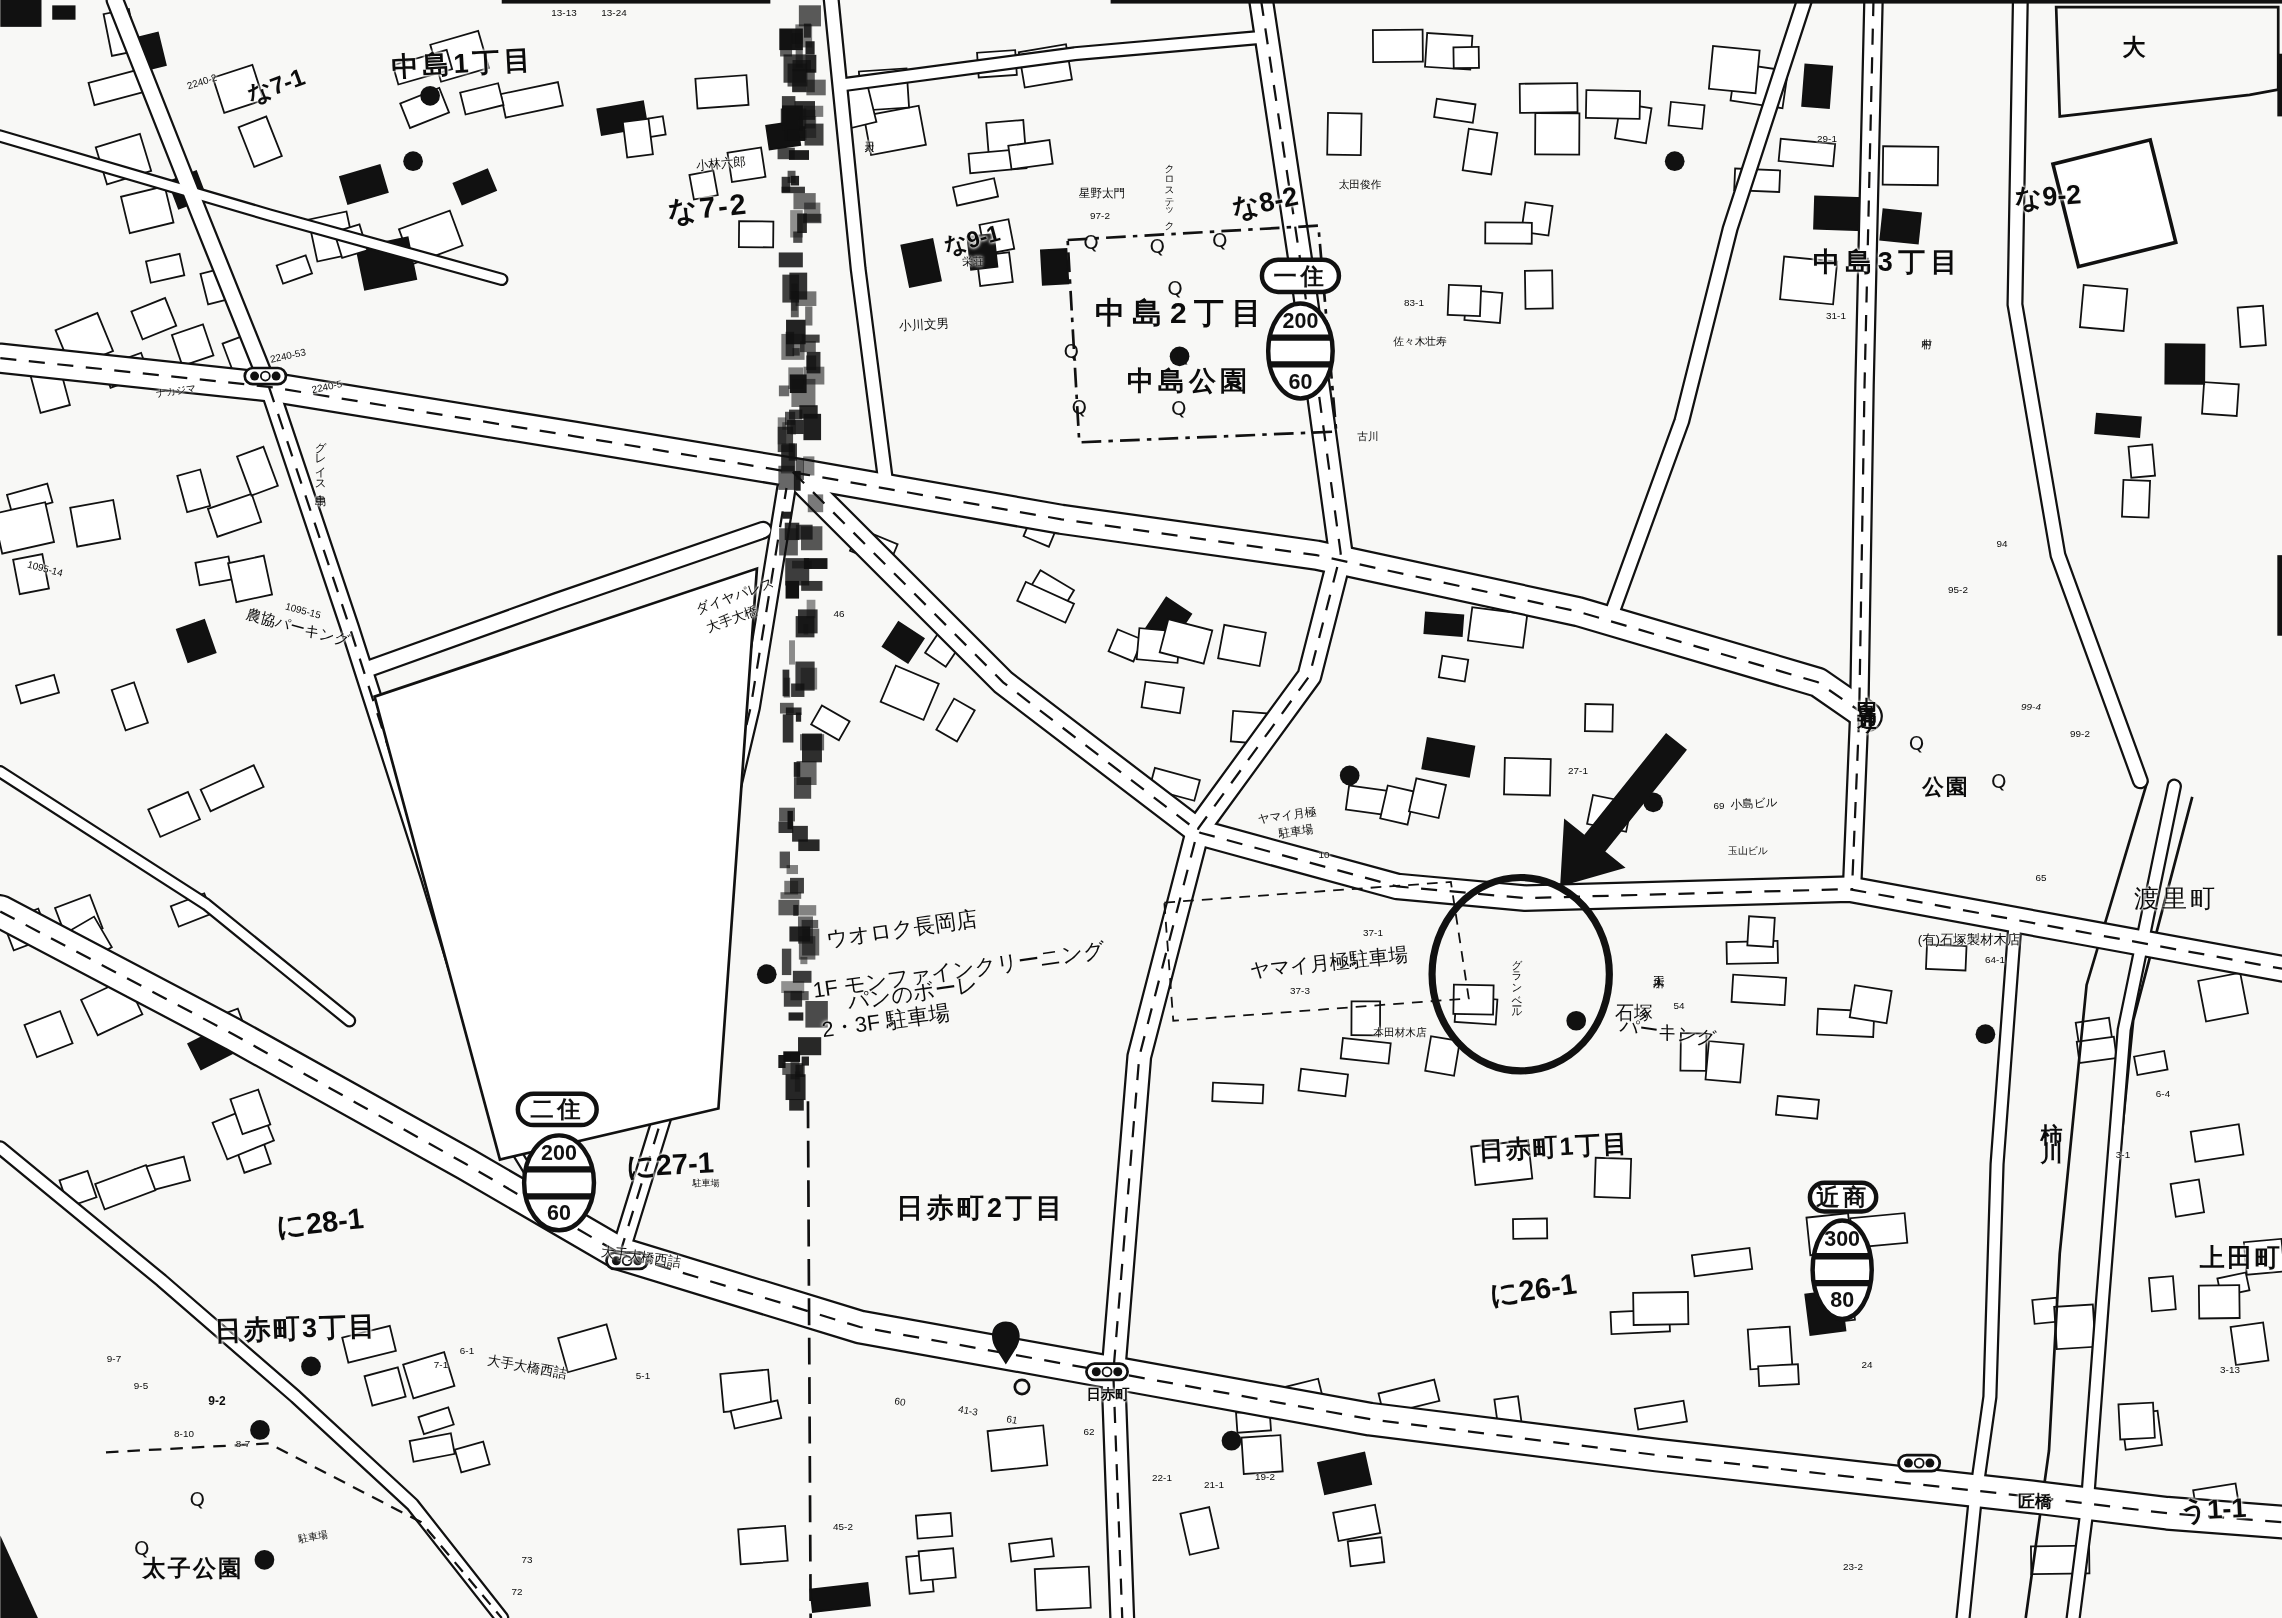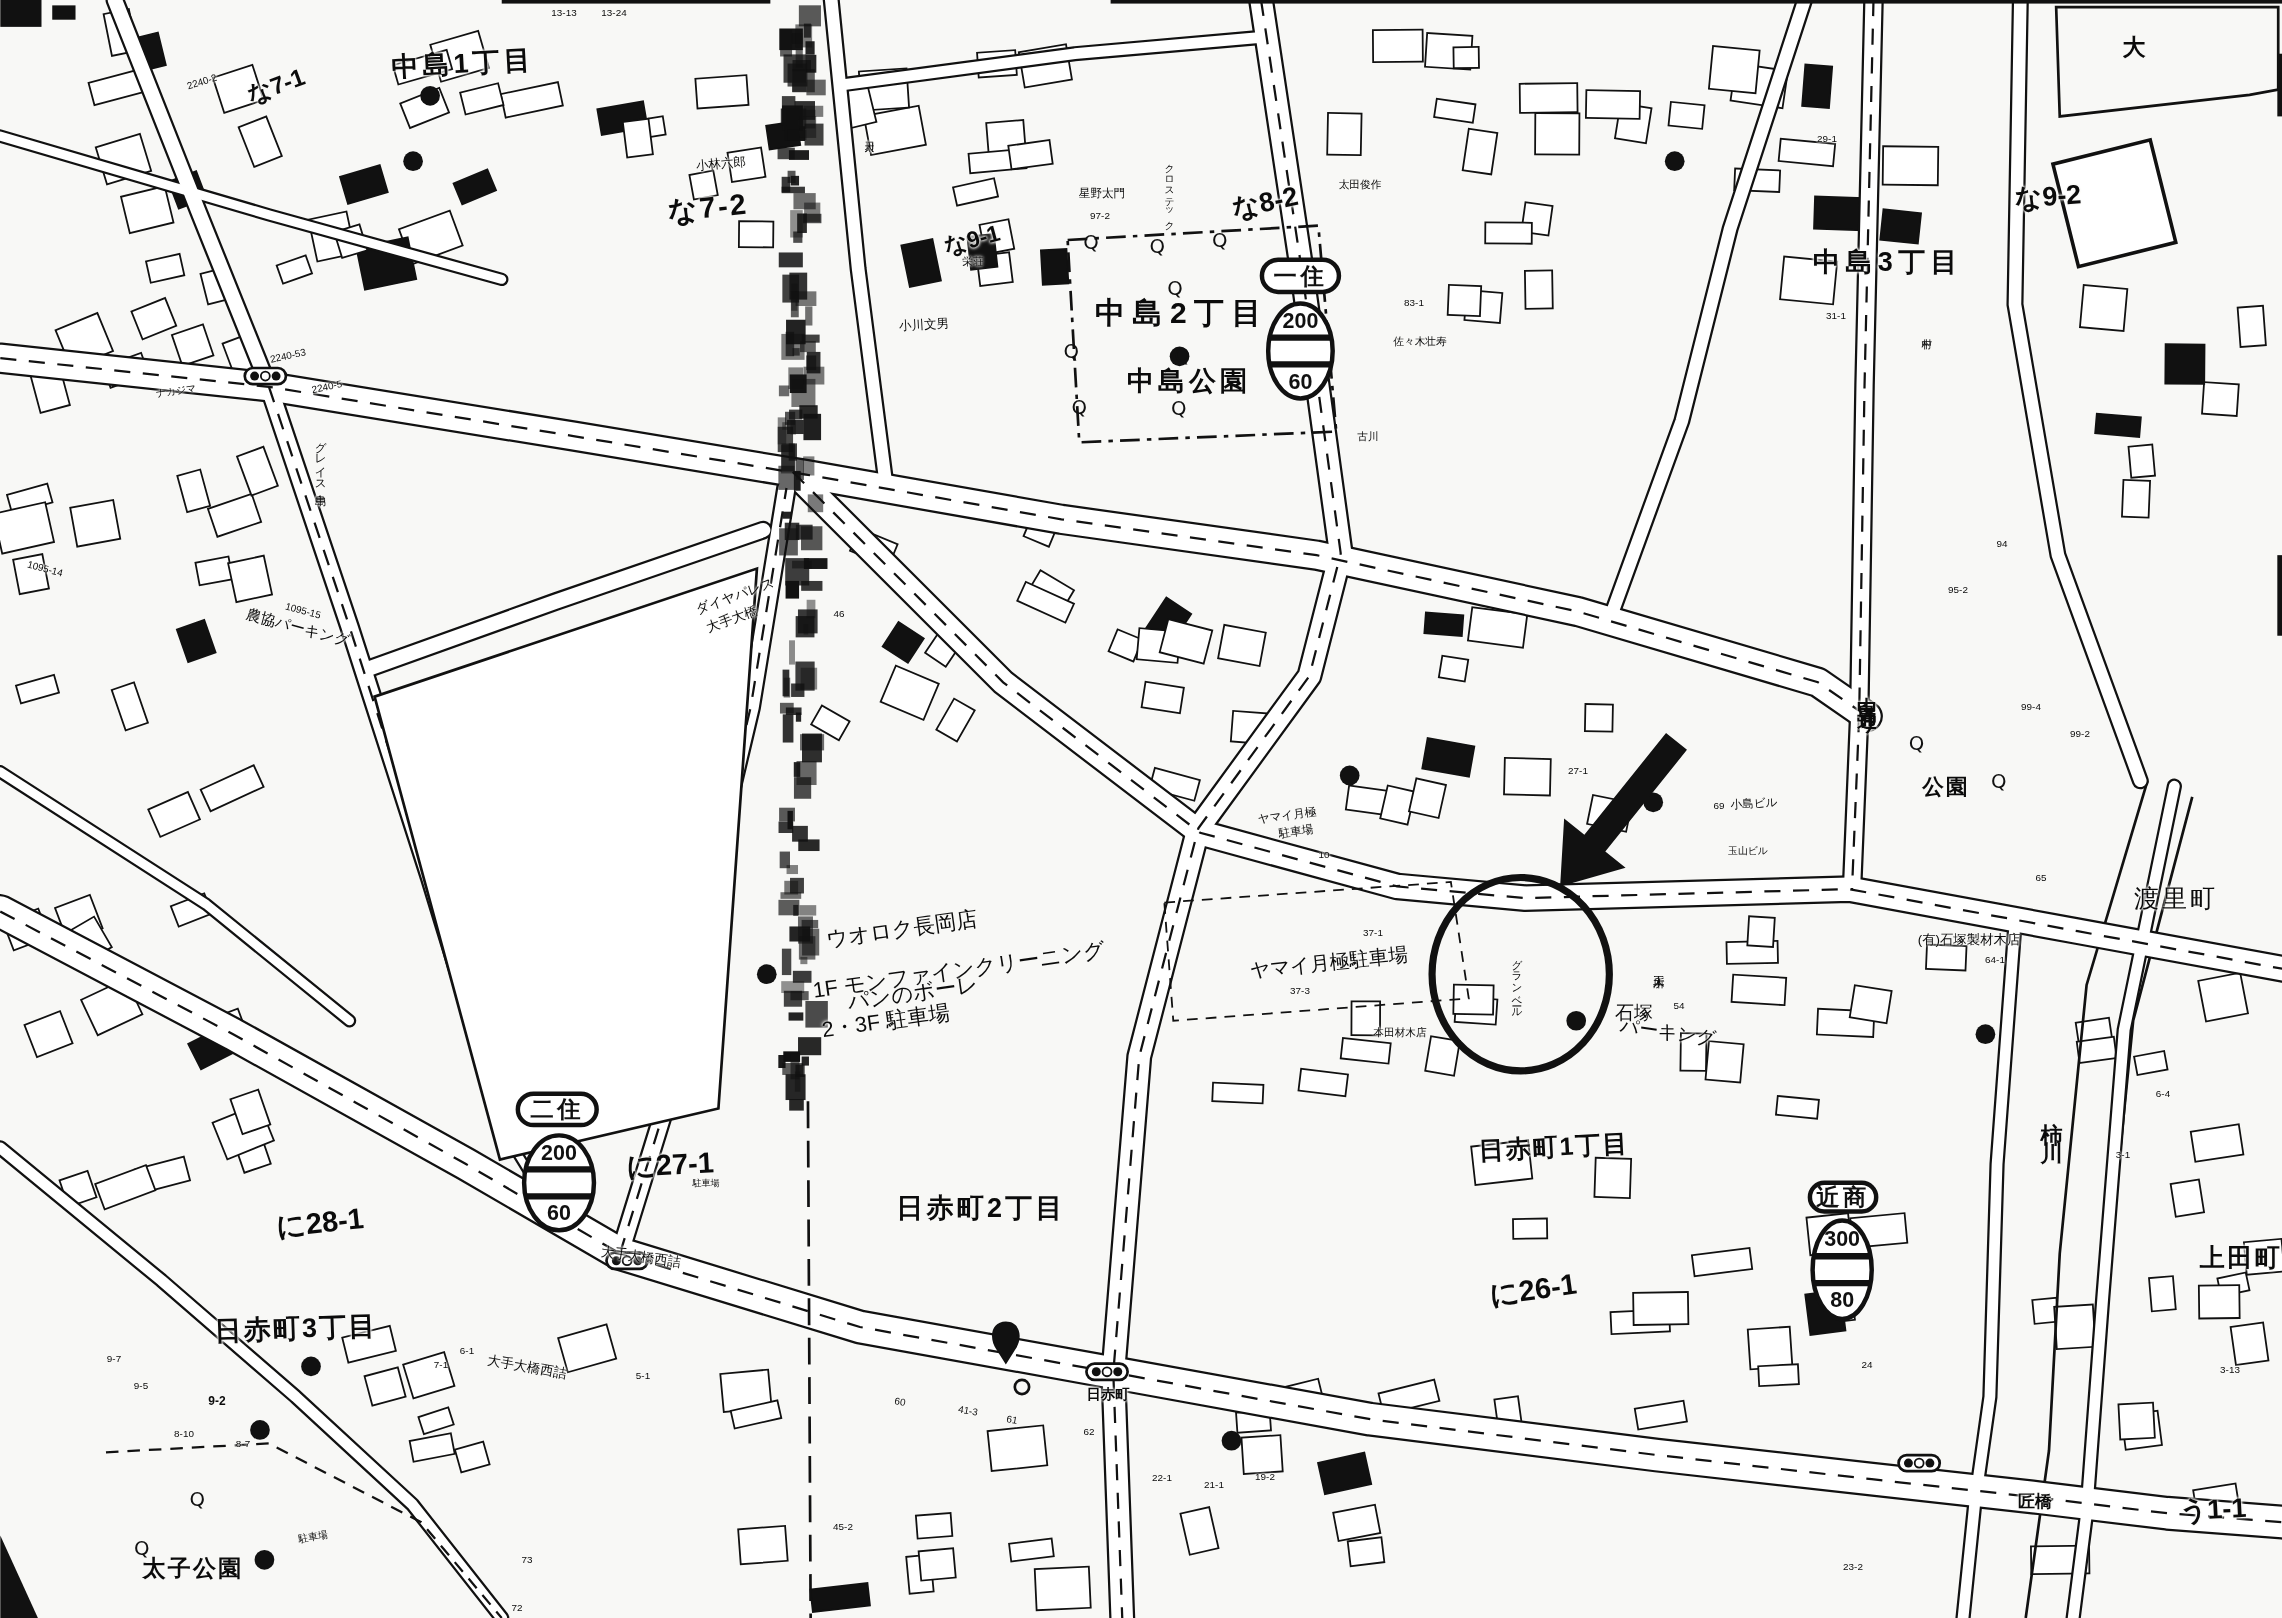--- a/index.html
+++ b/index.html
@@ -561,33 +561,33 @@
       <div class="lbl" style="left: 313px; top: 1537px; font-size: 9.9px; font-weight: 500; transform: translate(-50%, -50%) rotate(-10deg);">駐車場</div>
       <div class="lbl" style="left: 641px; top: 1257px; font-size: 13.4px; font-weight: 500; transform: translate(-50%, -50%) rotate(8deg);">大手大橋西詰</div>
       <div class="lbl" style="left: 527px; top: 1367px; font-size: 13.4px; font-weight: 500; transform: translate(-50%, -50%) rotate(10deg);">大手大橋西詰</div>
       <div class="lbl" style="left: 202px; top: 82px; font-size: 9.9px; font-weight: 500; transform: translate(-50%, -50%) rotate(-17deg);">2240-2</div>
       <div class="lbl" style="left: 288px; top: 356px; font-size: 9.9px; font-weight: 500; transform: translate(-50%, -50%) rotate(-12deg);">2240-53</div>
       <div class="lbl" style="left: 327px; top: 387px; font-size: 9.9px; font-weight: 500; transform: translate(-50%, -50%) rotate(-12deg);">2240-5</div>
       <div class="lbl" style="left: 303px; top: 611px; font-size: 9.9px; font-weight: 500; transform: translate(-50%, -50%) rotate(15deg);">1095-15</div>
       <div class="lbl" style="left: 45px; top: 569px; font-size: 9.9px; font-weight: 500; transform: translate(-50%, -50%) rotate(15deg);">1095-14</div>
       <div class="lbl" style="left: 1952px; top: 590px; font-size: 9.9px; font-weight: 500; transform: translate(-50%, -50%) rotate(0deg); padding-left: 12px;">95-2</div>
       <div class="lbl" style="left: 2080px; top: 734px; font-size: 9.9px; font-weight: 500; transform: translate(-50%, -50%) rotate(0deg);">99-2</div>
-      <div class="lbl" style="left: 2031px; top: 707px; font-size: 9.9px; font-weight: 500; transform: translate(-50%, -50%) rotate(0deg);">99-4</div>
+      <div class="lbl" style="left: 2031px; top: 707px; font-size: 9.9px; font-weight: 500; transform: translate(-50%, -50%) rotate(0deg); font-style: italic;">99-4</div>
       <div class="lbl" style="left: 2002px; top: 544px; font-size: 9.9px; font-weight: 500; transform: translate(-50%, -50%) rotate(0deg);">94</div>
       <div class="lbl" style="left: 1578px; top: 771px; font-size: 9.9px; font-weight: 500; transform: translate(-50%, -50%) rotate(0deg);">27-1</div>
       <div class="lbl" style="left: 1300px; top: 991px; font-size: 9.9px; font-weight: 500; transform: translate(-50%, -50%) rotate(0deg);">37-3</div>
       <div class="lbl" style="left: 1373px; top: 933px; font-size: 9.9px; font-weight: 500; transform: translate(-50%, -50%) rotate(0deg);">37-1</div>
       <div class="lbl" style="left: 1324px; top: 855px; font-size: 9.9px; font-weight: 500; transform: translate(-50%, -50%) rotate(0deg);">10</div>
       <div class="lbl" style="left: 1679px; top: 1006px; font-size: 9.9px; font-weight: 500; transform: translate(-50%, -50%) rotate(0deg);">54</div>
       <div class="lbl" style="left: 1995px; top: 960px; font-size: 9.9px; font-weight: 500; transform: translate(-50%, -50%) rotate(0deg);">64-1</div>
       <div class="lbl" style="left: 2041px; top: 878px; font-size: 9.9px; font-weight: 500; transform: translate(-50%, -50%) rotate(0deg);">65</div>
       <div class="lbl" style="left: 1719px; top: 806px; font-size: 9.9px; font-weight: 500; transform: translate(-50%, -50%) rotate(0deg);">69</div>
       <div class="lbl" style="left: 1867px; top: 1365px; font-size: 9.9px; font-weight: 500; transform: translate(-50%, -50%) rotate(0deg);">24</div>
       <div class="lbl" style="left: 1853px; top: 1567px; font-size: 9.9px; font-weight: 500; transform: translate(-50%, -50%) rotate(0deg);">23-2</div>
-      <div class="lbl" style="left: 517px; top: 1592px; font-size: 9.9px; font-weight: 500; transform: translate(-50%, -50%) rotate(0deg); margin-top: 16px;">72</div>
+      <div class="lbl" style="left: 517px; top: 1592px; font-size: 9.9px; font-weight: 500; transform: translate(-50%, -50%) rotate(0deg);">72</div>
       <div class="lbl" style="left: 527px; top: 1560px; font-size: 9.9px; font-weight: 500; transform: translate(-50%, -50%) rotate(0deg);">73</div>
       <div class="lbl" style="left: 114px; top: 1359px; font-size: 9.9px; font-weight: 500; transform: translate(-50%, -50%) rotate(0deg);">9-7</div>
       <div class="lbl" style="left: 141px; top: 1386px; font-size: 9.9px; font-weight: 500; transform: translate(-50%, -50%) rotate(0deg);">9-5</div>
       <div class="lbl" style="left: 217px; top: 1385px; font-size: 12px; font-weight: 700; transform: translate(-50%, -50%) rotate(0deg); margin-top: 16px;">9-2</div>
       <div class="lbl" style="left: 243px; top: 1444px; font-size: 9.9px; font-weight: 500; transform: translate(-50%, -50%) rotate(0deg);">8-7</div>
       <div class="lbl" style="left: 184px; top: 1434px; font-size: 9.9px; font-weight: 500; transform: translate(-50%, -50%) rotate(0deg);">8-10</div>
       <div class="lbl" style="left: 441px; top: 1345px; font-size: 9.9px; font-weight: 500; transform: translate(-50%, -50%) rotate(0deg); margin-top: 20px;">7-1</div>
       <div class="lbl" style="left: 467px; top: 1351px; font-size: 9.9px; font-weight: 500; transform: translate(-50%, -50%) rotate(0deg);">6-1</div>
       <div class="lbl" style="left: 643px; top: 1376px; font-size: 9.9px; font-weight: 500; transform: translate(-50%, -50%) rotate(0deg);">5-1</div>
       <div class="lbl" style="left: 968px; top: 1411px; font-size: 9.9px; font-weight: 500; transform: translate(-50%, -50%) rotate(10deg);">41-3</div>

